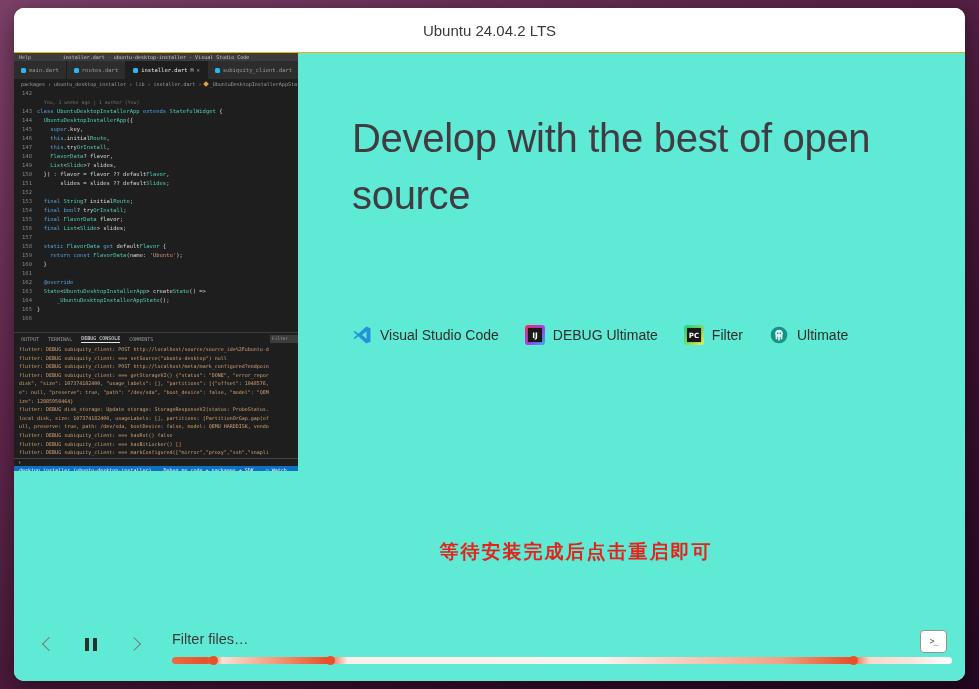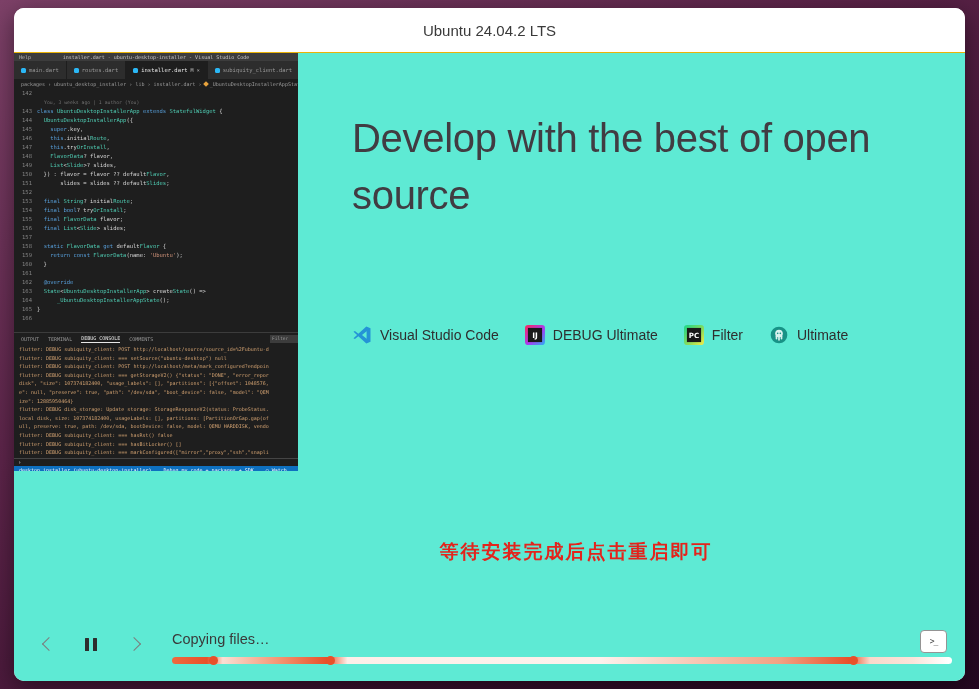--- a/index.html
+++ b/index.html
@@ -225,21 +225,21 @@
       <button class="navbtn" style="left:64px;">
         <span class="pausebars">
             <span></span>
             <span></span>
           </span>
       </button>
       <button class="navbtn" style="left:108px;">
         <span class="chev right"></span>
       </button>
 
-      <div class="copy-status">Copying files…</div>
+      <div class="copy-status">Filter files…</div>
       <div class="progress">
           <span class="pdot" style="left: calc(5.2% - 4px); background: rgb(232, 80, 42);"></span>
           <span class="pdot" style="left: calc(20.3% - 4px); background: rgb(232, 80, 42);"></span>
           <span class="pdot" style="left: calc(87.3% - 4px); background: rgb(232, 80, 42);"></span>
         </div>
 
       <button class="termbtn">
         <span class="g">&gt;_</span>
       </button>
 

